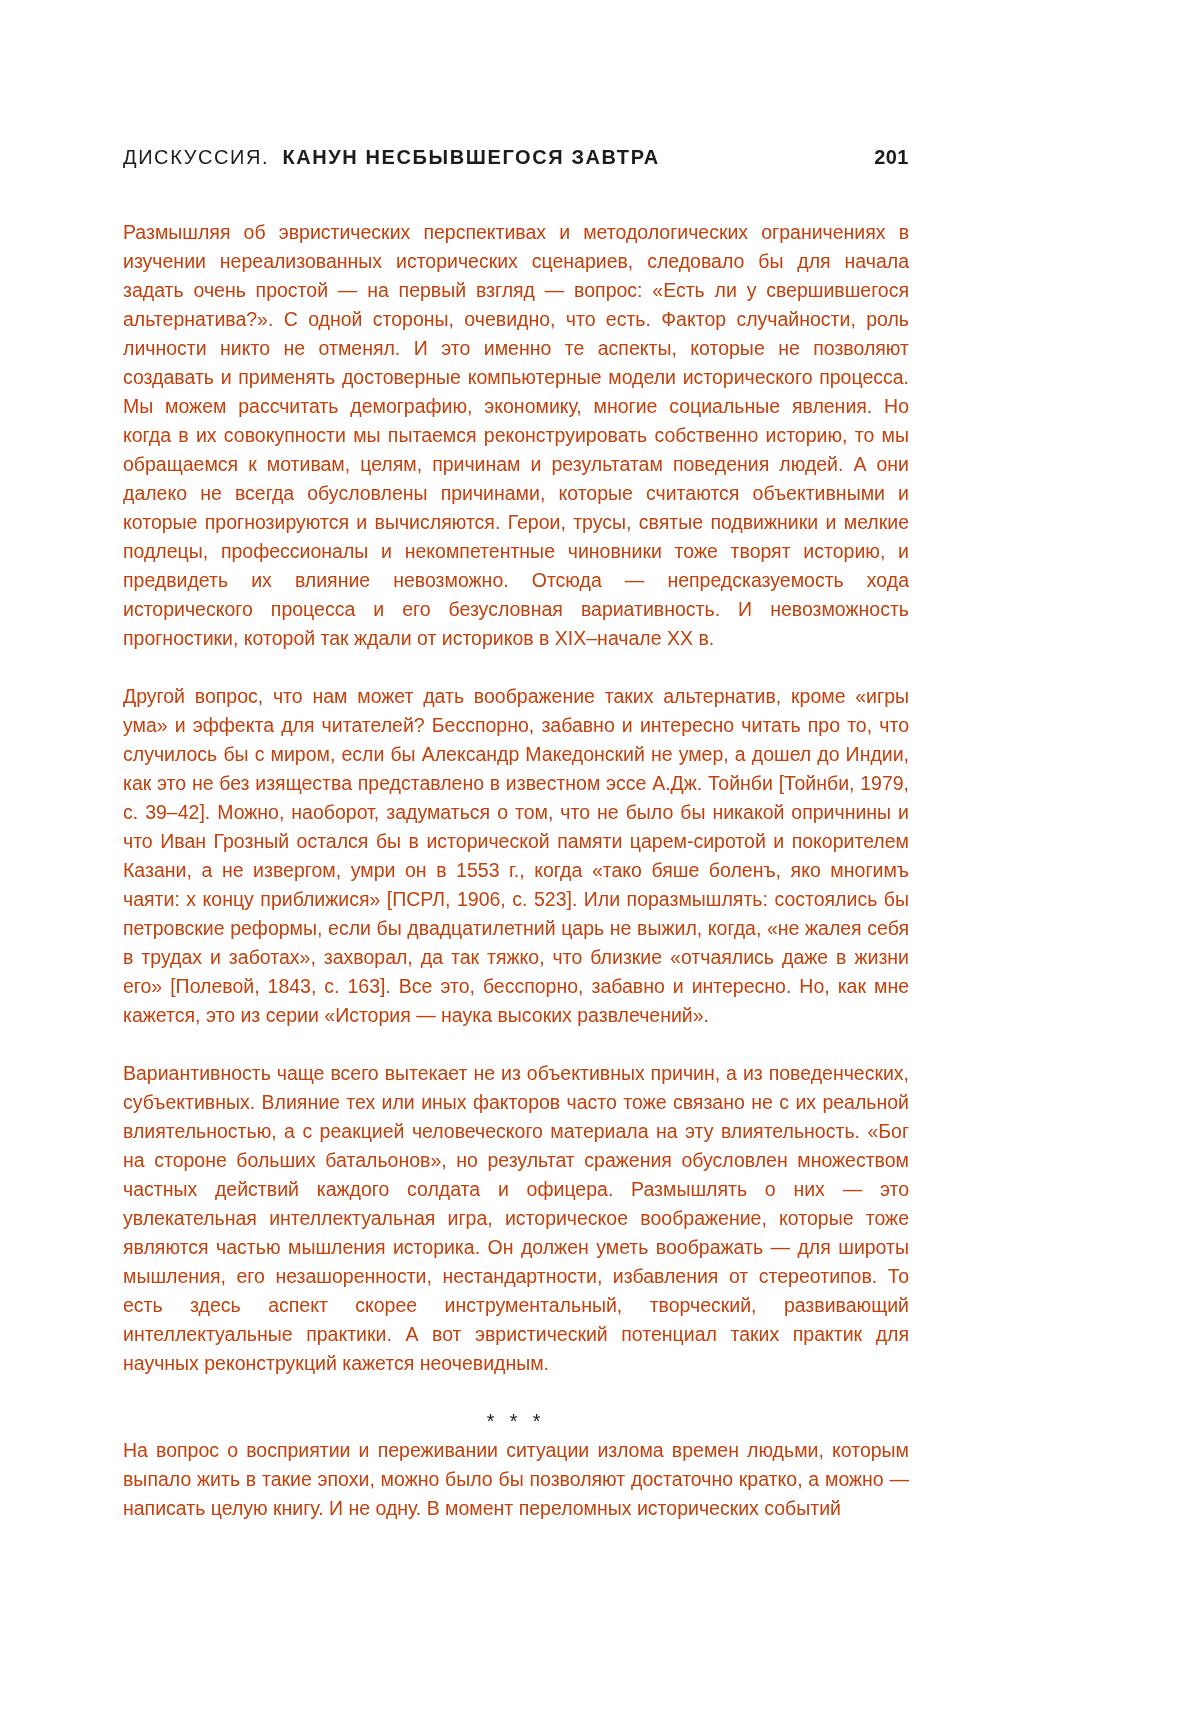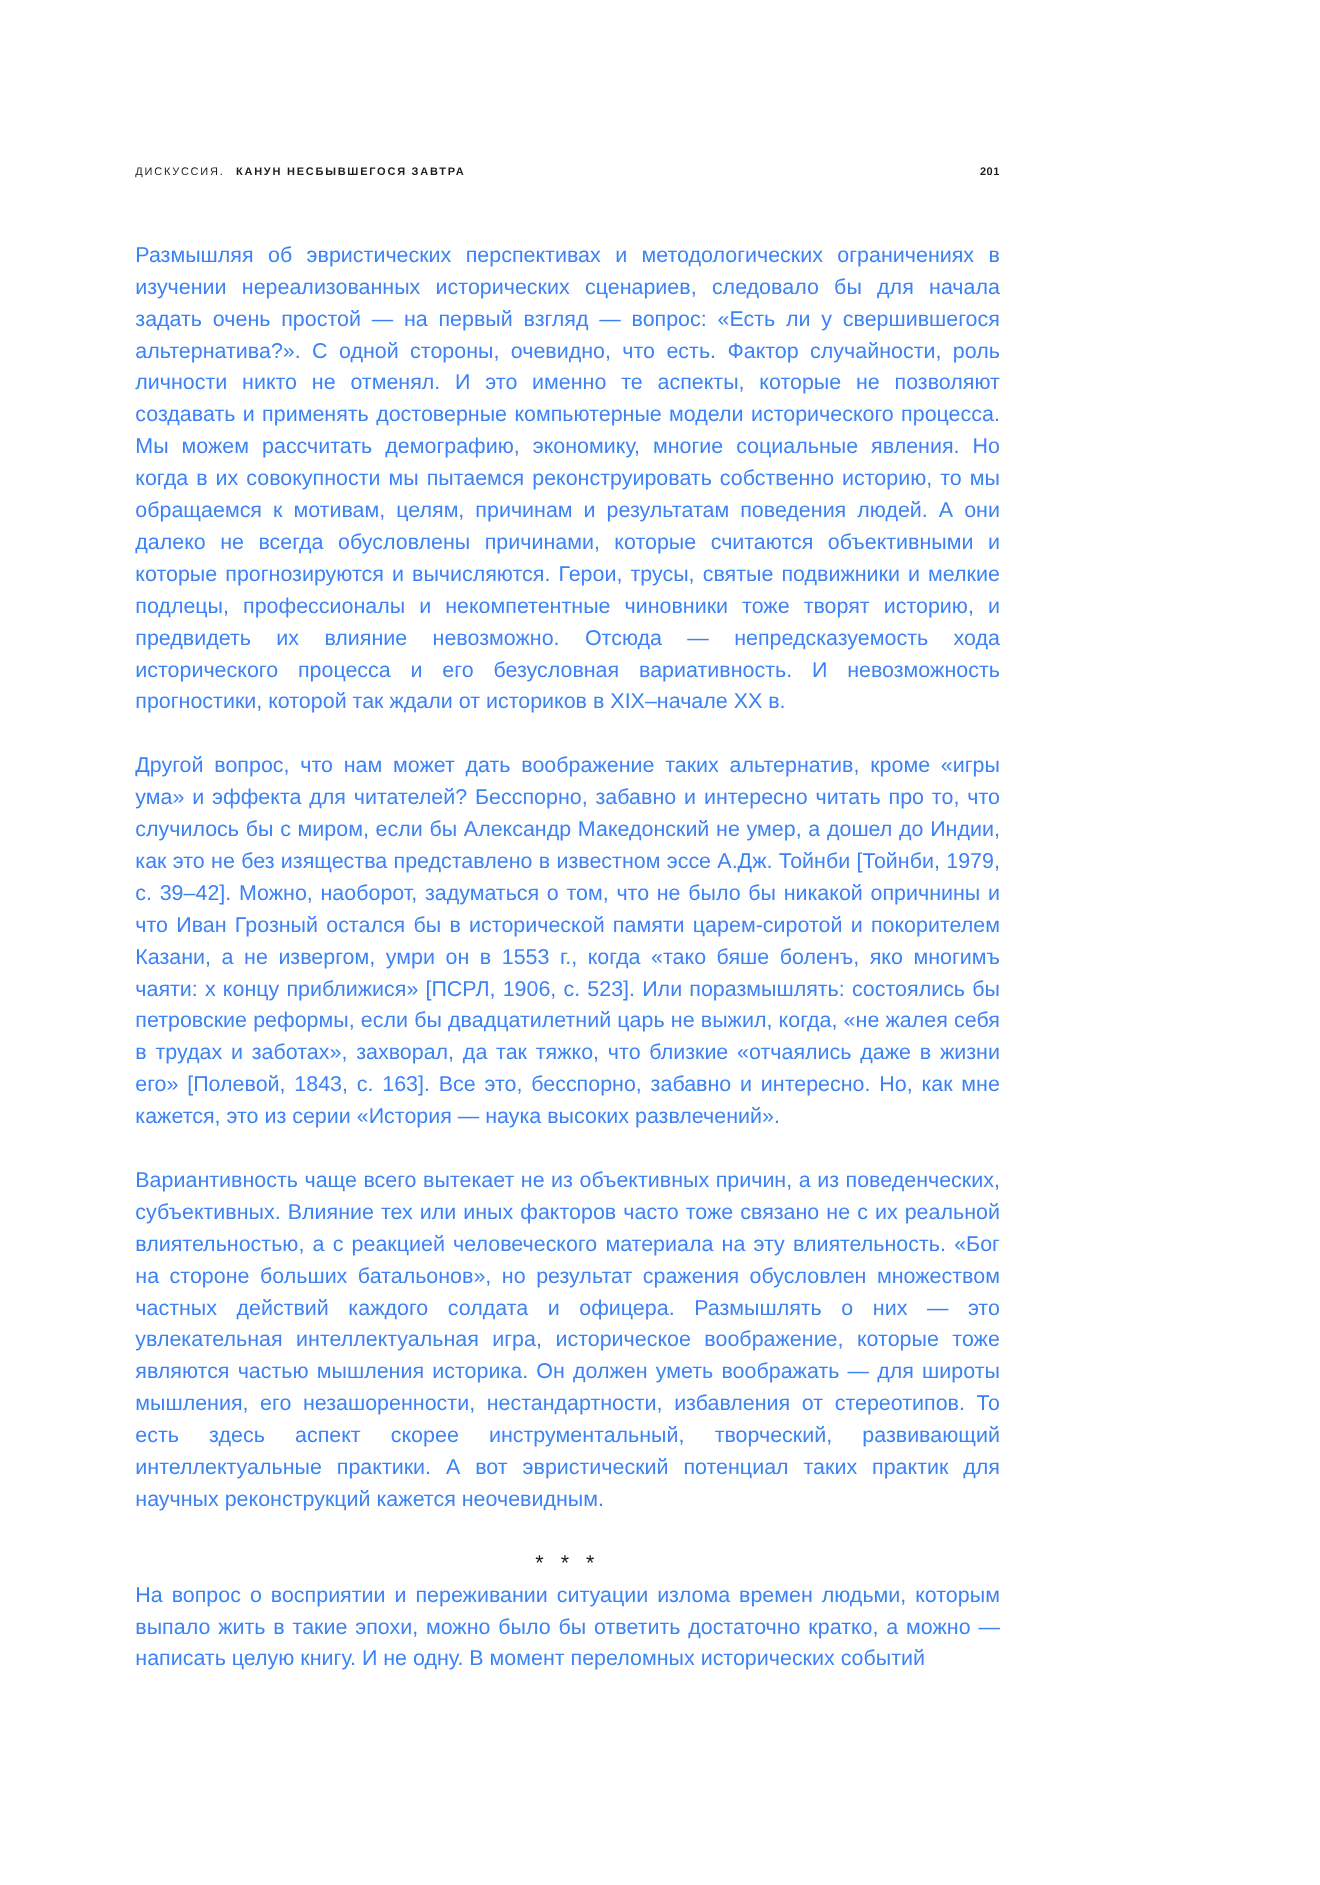--- a/index.html
+++ b/index.html
@@ -23,21 +23,21 @@
   .content {
     position: absolute;
     left: 123px;
     top: 148px;
     width: 786px;
   }
   .running-head {
     display: flex;
     justify-content: space-between;
     align-items: baseline;
-    font-size: 10px;
+    font-size: 20px;
     line-height: 18px;
     letter-spacing: 1.6px;
     margin-bottom: 52px;
     color: #1c1c1c;
     white-space: nowrap;
   }
   .head-section {
     font-weight: 400;
     margin-right: 6px;
   }
@@ -46,21 +46,21 @@
   }
   .page-number {
     font-weight: 700;
     letter-spacing: 0.5px;
   }
   .para {
     font-size: 19.5px;
     line-height: 29px;
     text-align: justify;
     margin: 0 0 29px 0;
-    color: #3b82f6;
+    color: #c2410c;
   }
   .separator {
     font-size: 19.5px;
     line-height: 29px;
     text-align: center;
     letter-spacing: 5px;
     margin: 0;
     color: #1c1c1c;
   }
 </style>
@@ -76,17 +76,17 @@
         <span class="head-chapter">КАНУН НЕСБЫВШЕГОСЯ ЗАВТРА</span>
       </div>
       <div class="page-number">201</div>
     </header>
 
     <section class="body-text">
       <p class="para">Размышляя об эвристических перспективах и методологических ограничениях в изучении нереализованных исторических сценариев, следовало бы для начала задать очень простой — на первый взгляд — вопрос: «Есть ли у свершившегося альтернатива?». С одной стороны, очевидно, что есть. Фактор случайности, роль личности никто не отменял. И это именно те аспекты, которые не позволяют создавать и применять достоверные компьютерные модели исторического процесса. Мы можем рассчитать демографию, экономику, многие социальные явления. Но когда в их совокупности мы пытаемся реконструировать собственно историю, то мы обращаемся к мотивам, целям, причинам и результатам поведения людей. А они далеко не всегда обусловлены причинами, которые считаются объективными и которые прогнозируются и вычисляются. Герои, трусы, святые подвижники и мелкие подлецы, профессионалы и некомпетентные чиновники тоже творят историю, и предвидеть их влияние невозможно. Отсюда — непредсказуемость хода исторического процесса и его безусловная вариативность. И невозможность прогностики, которой так ждали от историков в XIX–начале XX в.</p>
       <p class="para">Другой вопрос, что нам может дать воображение таких альтернатив, кроме «игры ума» и эффекта для читателей? Бесспорно, забавно и интересно читать про то, что случилось бы с миром, если бы Александр Македонский не умер, а дошел до Индии, как это не без изящества представлено в известном эссе А.Дж. Тойнби [Тойнби, 1979, с. 39–42]. Можно, наоборот, задуматься о том, что не было бы никакой опричнины и что Иван Грозный остался бы в исторической памяти царем-сиротой и покорителем Казани, а не извергом, умри он в 1553 г., когда «тако бяше боленъ, яко многимъ чаяти: х концу приближися» [ПСРЛ, 1906, с. 523]. Или поразмышлять: состоялись бы петровские реформы, если бы двадцатилетний царь не выжил, когда, «не жалея себя в трудах и заботах», захворал, да так тяжко, что близкие «отчаялись даже в жизни его» [Полевой, 1843, с. 163]. Все это, бесспорно, забавно и интересно. Но, как мне кажется, это из серии «История — наука высоких развлечений».</p>
       <p class="para">Вариантивность чаще всего вытекает не из объективных причин, а из поведенческих, субъективных. Влияние тех или иных факторов часто тоже связано не с их реальной влиятельностью, а с реакцией человеческого материала на эту влиятельность. «Бог на стороне больших батальонов», но результат сражения обусловлен множеством частных действий каждого солдата и офицера. Размышлять о них — это увлекательная интеллектуальная игра, историческое воображение, которые тоже являются частью мышления историка. Он должен уметь воображать — для широты мышления, его незашоренности, нестандартности, избавления от стереотипов. То есть здесь аспект скорее инструментальный, творческий, развивающий интеллектуальные практики. А вот эвристический потенциал таких практик для научных реконструкций кажется неочевидным.</p>
       <div class="separator">* * *</div>
-      <p class="para">На вопрос о восприятии и переживании ситуации излома времен людьми, которым выпало жить в такие эпохи, можно было бы ответить достаточно кратко, а можно — написать целую книгу. И не одну. В момент переломных исторических событий</p>
+      <p class="para">На вопрос о восприятии и переживании ситуации излома времен людьми, которым выпало жить в такие эпохи, можно было бы позволяют достаточно кратко, а можно — написать целую книгу. И не одну. В момент переломных исторических событий</p>
     </section>
 
   </div>
 </div>
 
 </body></html>

